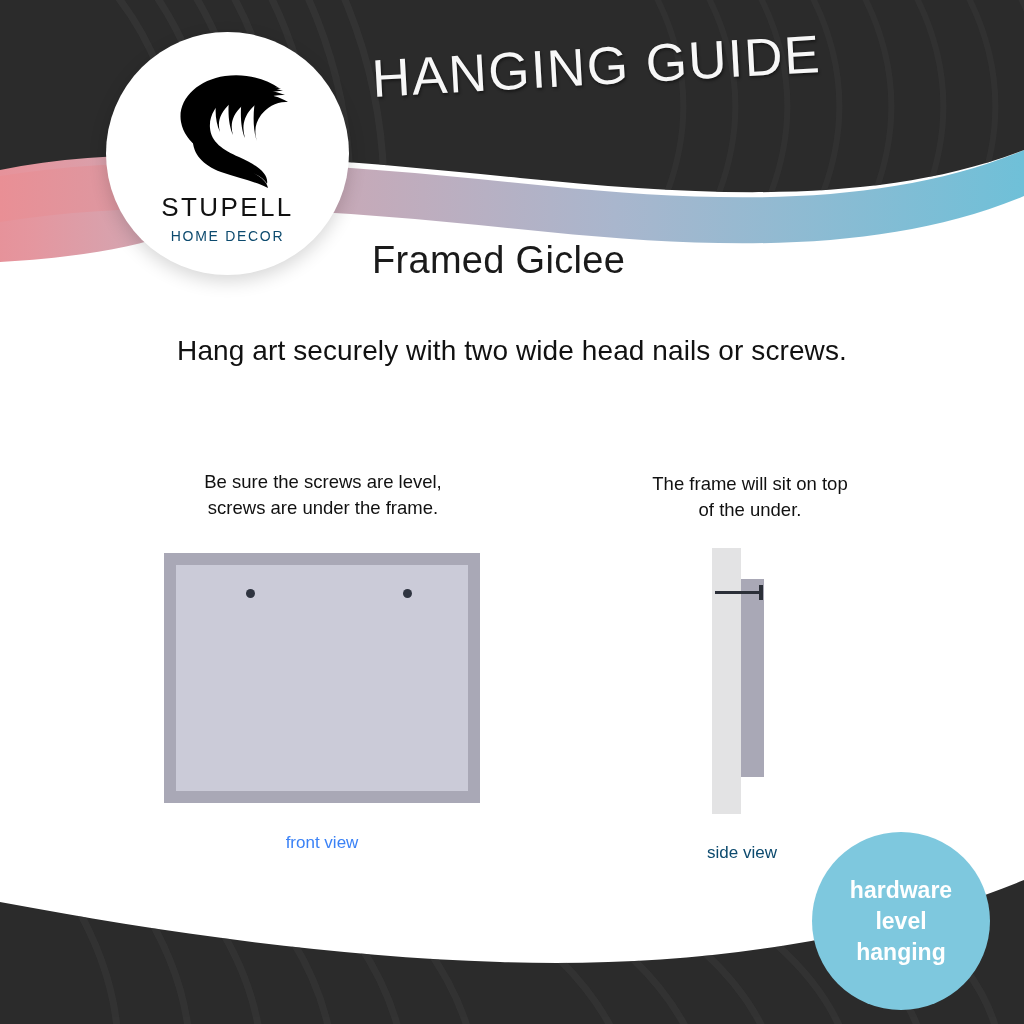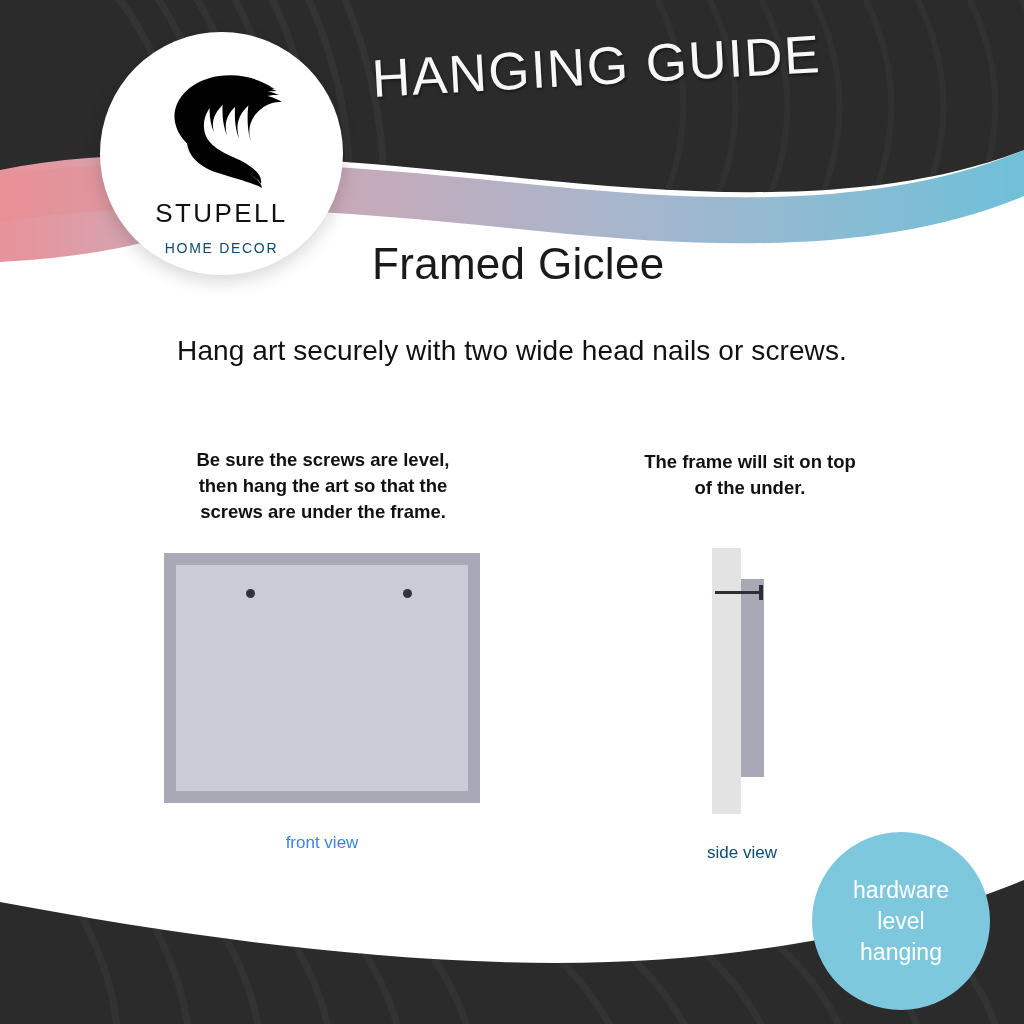--- a/index.html
+++ b/index.html
@@ -24,35 +24,34 @@
     position: absolute;
     left: 0; top: 0;
     width: 1024px;
     height: 1024px;
     pointer-events: none;
   }
 
   
   #logo-circle {
     position: absolute;
-    left: 100px;
+    left: 106px;
     top: 32px;
     width: 243px;
     height: 243px;
     border-radius: 50%;
     background: #ffffff;
     box-shadow: 0 6px 18px rgba(0,0,0,0.16);
     z-index: 6;
     display: flex;
     flex-direction: column;
     align-items: center;
     justify-content: flex-start;
     padding-top: 26px;
     box-sizing: border-box;
-    gap: 6px;
   }
   #logo-mark {
     width: 130px;
     height: 132px;
     display: block;
   }
   .logo-word {
     font-size: 26px;
     letter-spacing: 2.4px;
     color: #111111;
@@ -84,21 +83,21 @@
     white-space: nowrap;
     text-shadow: 1px 2px 3px rgba(0,0,0,0.45);
   }
 
   
   #product-name {
     position: absolute;
     left: 372px;
     top: 239px;
     z-index: 5;
-    font-size: 44px;
+    font-size: 38px;
     color: #1a1a1a;
     font-weight: 400;
     letter-spacing: 0.3px;
     white-space: nowrap;
   }
 
   
   #tagline {
     position: absolute;
     left: 0;
@@ -113,21 +112,22 @@
   }
 
   
   .caption-block {
     position: absolute;
     z-index: 5;
     font-size: 18.5px;
     line-height: 26px;
     color: #111111;
     text-align: center;
-    font-weight: 700;
+    font-weight: 400;
+    margin-top: 22px;
   }
   #caption-front {
     left: 152px;
     top: 447px;
     width: 342px;
   }
   #caption-side {
     left: 595px;
     top: 449px;
     width: 310px;
@@ -240,20 +240,21 @@
     background: #7ec8de;
     z-index: 8;
     display: flex;
     flex-direction: column;
     align-items: center;
     justify-content: center;
     color: #ffffff;
     font-size: 23px;
     line-height: 31px;
     text-align: right;
+    font-weight: bold;
   }
   #hardware-badge span { display: block; }
 </style>
 </head>
 <body>
 
 <div id="page">
 
   <svg class="bg-layer" viewBox="0 0 1024 1024" width="1024" height="1024" style="z-index:1;">
     <defs>
@@ -366,21 +367,20 @@
   </div>
 
   <div id="header-title">HANGING GUIDE</div>
 
   <div id="product-name">Framed Giclee</div>
 
   <div id="tagline">Hang art securely with two wide head nails or screws.</div>
 
   <div id="caption-front" class="caption-block">
     <span class="cap-line">Be sure the screws are level,</span>
-    <span class="cap-line">then hang the art so that the</span>
     <span class="cap-line">screws are under the frame.</span>
   </div>
 
   <div id="caption-side" class="caption-block">
     <span class="cap-line">The frame will sit on top</span>
     <span class="cap-line">of the under.</span>
   </div>
 
   <div id="front-view-diagram">
     <div id="front-view-mat">

